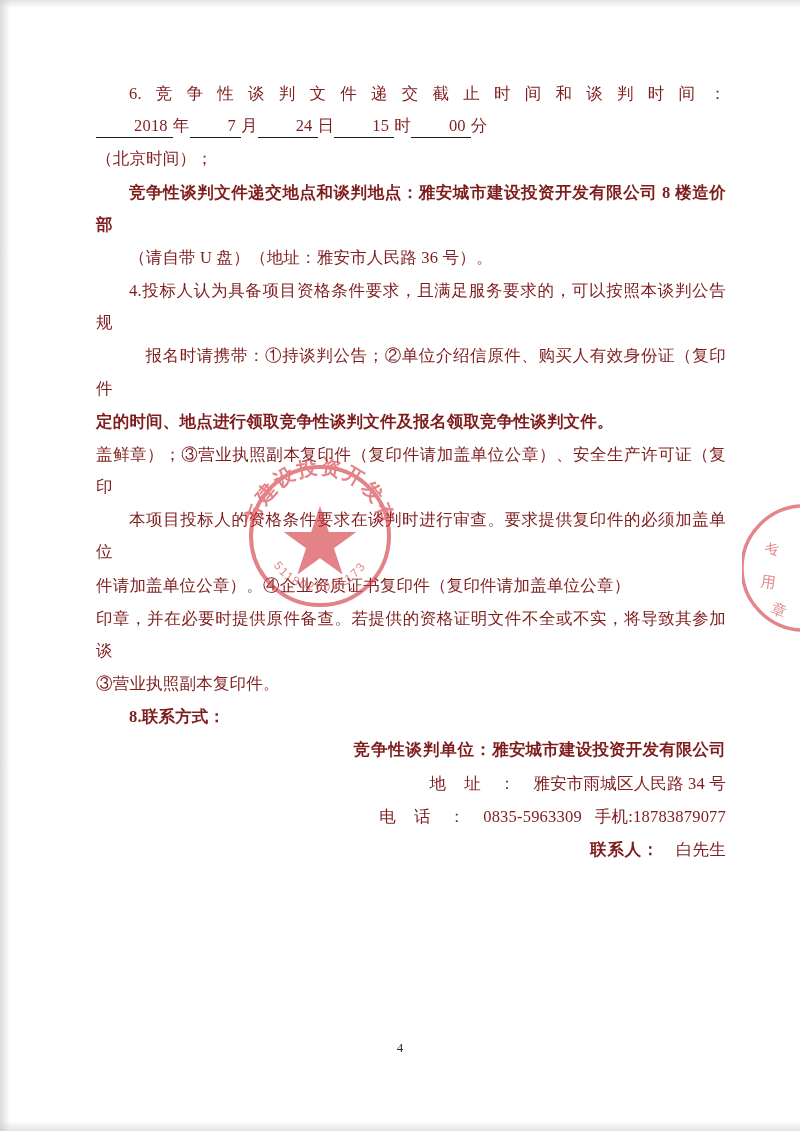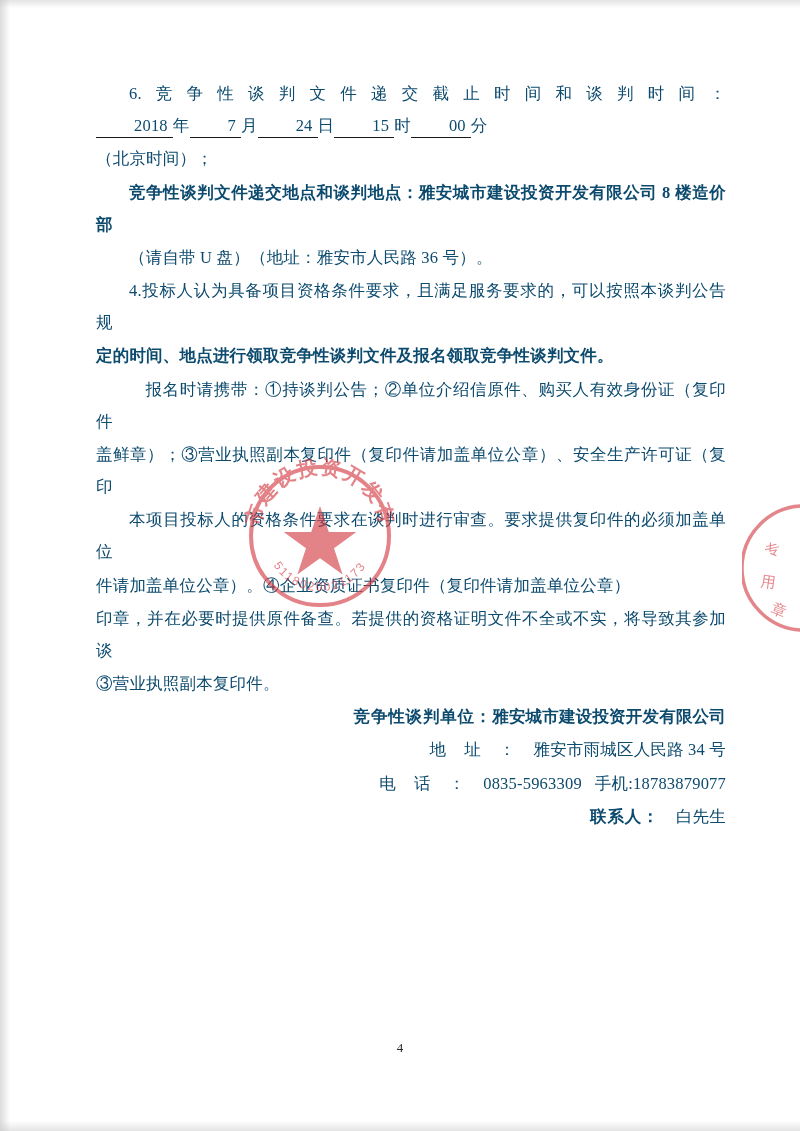--- a/index.html
+++ b/index.html
@@ -36,21 +36,21 @@
     position: absolute;
     left: 0; right: 0; bottom: 0; height: 10px;
     background: linear-gradient(to top, rgba(200,200,200,0.5), rgba(255,255,255,0));
     pointer-events: none;
   }
   .content {
     position: absolute;
     left: 96px;
     top: 78px;
     width: 630px;
-    color: #0c4a6e;
+    color: #7f1d1d;
     font-size: 16.5px;
     line-height: 1.95;
   }
   .para {
     margin: 0 0 1px 0;
     text-align: justify;
     letter-spacing: 0.2px;
   }
   .indent1 { text-indent: 2em; }
   .indent2 { text-indent: 3em; }
@@ -130,28 +130,29 @@
   <div class="content">
 
     <p class="para indent1">
       <span>6.竞争性谈判文件递交截止时间和谈判时间：</span><span class="nowrap"><span class="underline-field">2018</span><span>年</span><span class="underline-field">7</span><span>月</span><span class="underline-field">24</span><span>日</span><span class="underline-field">15</span><span>时</span><span class="underline-field">00</span><span>分</span></span>
     </p>
     <p class="para">（北京时间）；</p>
     <p class="para indent1 bold">竞争性谈判文件递交地点和谈判地点：雅安城市建设投资开发有限公司 8 楼造价部</p>
     <p class="para indent1">（请自带 U 盘）（地址：雅安市人民路 36 号）。</p>
 
     <p class="para indent1">4.投标人认为具备项目资格条件要求，且满足服务要求的，可以按照本谈判公告规</p>
+    <p class="para indent2">报名时请携带：①持谈判公告；②单位介绍信原件、购买人有效身份证（复印件</p>
     <p class="para bold">定的时间、地点进行领取竞争性谈判文件及报名领取竞争性谈判文件。</p>
-    <p class="para indent2">报名时请携带：①持谈判公告；②单位介绍信原件、购买人有效身份证（复印件</p>
     <p class="para">盖鲜章）；③营业执照副本复印件（复印件请加盖单位公章）、安全生产许可证（复印</p>
     <p class="para indent1">本项目投标人的资格条件要求在谈判时进行审查。要求提供复印件的必须加盖单位</p>
     <p class="para">件请加盖单位公章）。④企业资质证书复印件（复印件请加盖单位公章）</p>
     <p class="para">印章，并在必要时提供原件备查。若提供的资格证明文件不全或不实，将导致其参加谈</p>
     <p class="para">③营业执照副本复印件。</p>
 
+    <p class="para indent1 bold">8.联系方式：</p>
 
     <div class="para contact-line">
       <span class="contact-label">竞争性谈判单位：</span>
       <span class="contact-value bold">雅安城市建设投资开发有限公司</span>
     </div>
     <div class="para contact-line">
       <span class="contact-label spaced">地址：</span>
       <span class="contact-value">雅安市雨城区人民路 34 号</span>
     </div>
     <div class="para contact-line">

